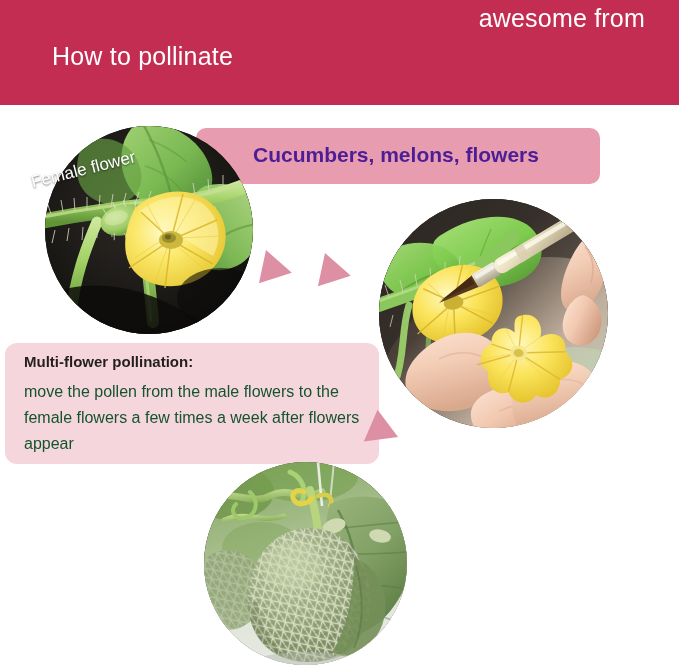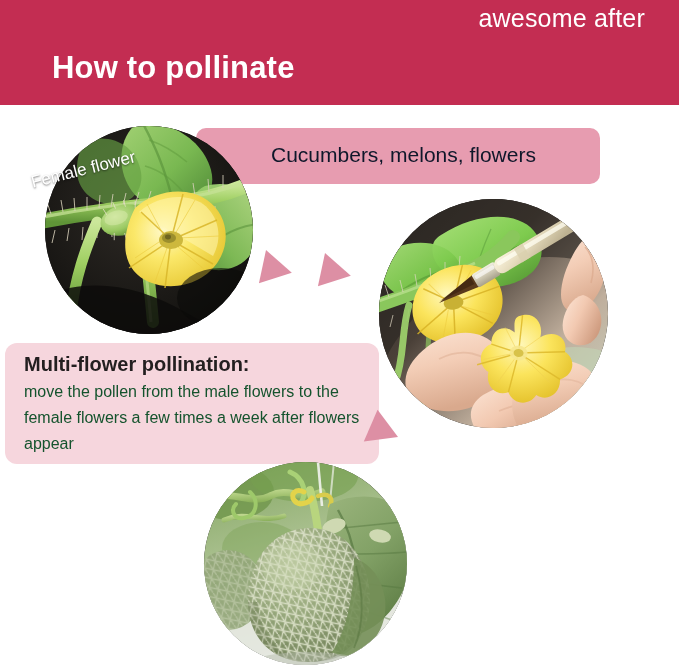--- a/index.html
+++ b/index.html
@@ -29,65 +29,65 @@
     right: 34px;
     top: 4px;
     font-size: 25px;
     color: #ffffff;
     letter-spacing: 0.2px;
     white-space: nowrap;
   }
   .page-title {
     position: absolute;
     left: 52px;
-    top: 50px;
-    font-size: 31px;
-    font-weight: bold;
+    top: 42px;
+    font-size: 25px;
+    font-weight: normal;
     color: #ffffff;
     letter-spacing: 0.2px;
     white-space: nowrap;
   }
 
   
   .banner {
     position: absolute;
     left: 196px;
     top: 128px;
     width: 404px;
     height: 56px;
     background: #e79cb0;
     border-radius: 10px;
     z-index: 1;
   }
   .banner-label {
     position: absolute;
-    left: 75px;
+    left: 57px;
     top: 15px;
     font-size: 21px;
-    font-weight: normal;
-    color: #0f172a;
+    font-weight: bold;
+    color: #4c1d95;
     white-space: nowrap;
   }
 
   
   .note-panel {
     position: absolute;
     left: 5px;
     top: 343px;
     width: 374px;
     height: 121px;
     background: #f6d6dd;
     border-radius: 12px;
     z-index: 2;
   }
   .note-title {
     position: absolute;
     left: 19px;
     top: 10px;
-    font-size: 20px;
+    font-size: 15px;
     font-weight: bold;
     color: #231f20;
     white-space: nowrap;
   }
   .note-body {
     position: absolute;
     left: 19px;
     top: 36px;
     width: 350px;
     font-size: 16px;
@@ -145,21 +145,21 @@
     border-left: 30px solid #dd8fa4;
   }
   #arrow-one  { left: 266px; top: 250px; transform: rotate(12deg); }
   #arrow-two  { left: 325px; top: 253px; transform: rotate(12deg); }
   #arrow-three{ left: 398px; top: 437px; transform: rotate(143deg); }
 </style>
 </head>
 <body>
 
 <div class="header">
-  <div class="brand">awesome after</div>
+  <div class="brand">awesome from</div>
   <div class="page-title">How to pollinate</div>
 </div>
 
 <div class="banner">
   <div class="banner-label">Cucumbers, melons, flowers</div>
 </div>
 
 <div class="note-panel">
   <div class="note-title">Multi-flower pollination:</div>
   <div class="note-body">move the pollen from the male flowers to the female flowers a few times a week after flowers appear</div>

